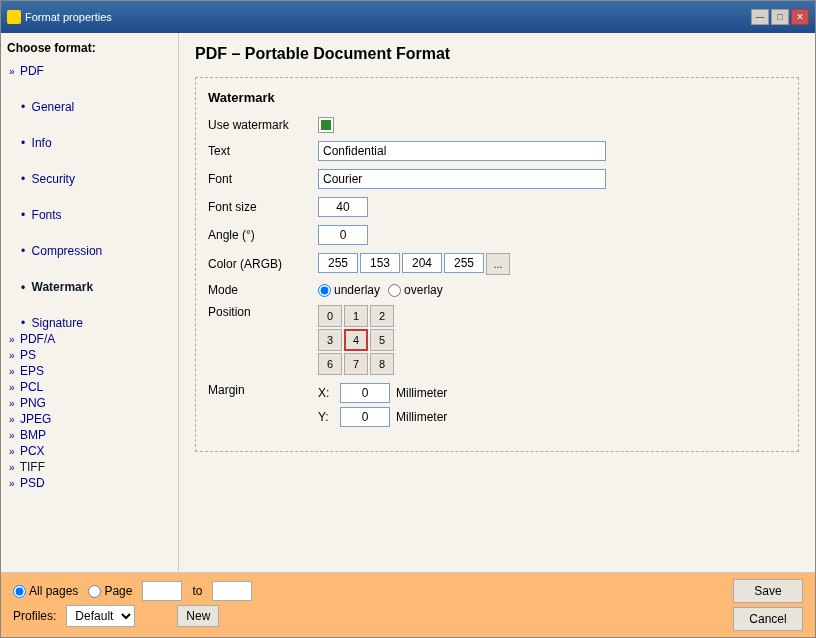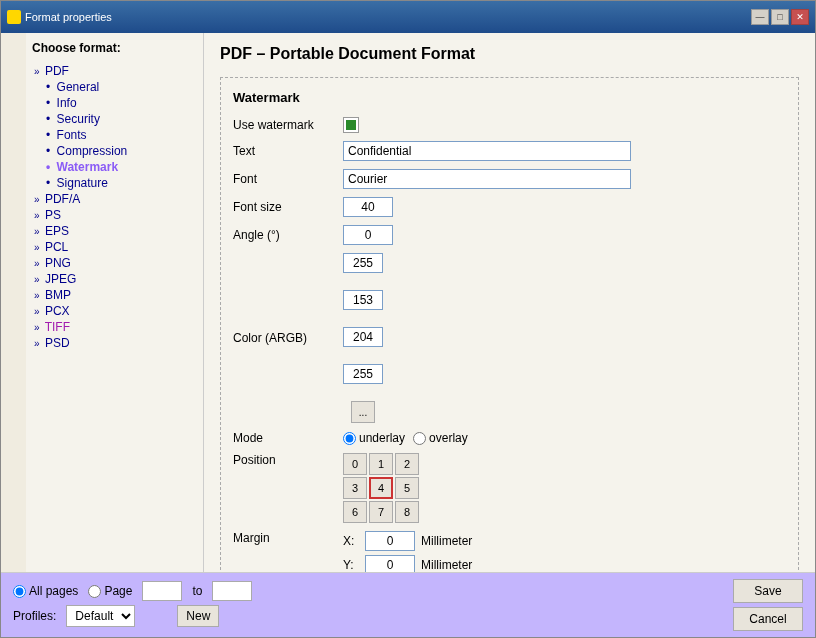--- a/index.html
+++ b/index.html
@@ -60,21 +60,20 @@
     }
     .title-btn.close-btn {
       background: #c75050;
       color: white;
       border-color: #a04040;
     }
     .content {
       display: flex;
       flex: 1;
       overflow: hidden;
-      padding-left: 25px;
     }
     .sidebar {
       width: 178px;
       background: #f5f3ec;
       border-right: 1px solid #ccc;
       padding: 8px 6px;
       flex-shrink: 0;
     }
     .sidebar-title {
       font-weight: bold;
@@ -87,24 +86,25 @@
       font-size: 12px;
     }
     .sidebar-item.parent {
       color: #00008b;
       font-weight: normal;
       padding-left: 2px;
     }
     .sidebar-item.child {
       color: #00008b;
       padding-left: 14px;
+      margin-top: 20px;
     }
     .sidebar-item.active {
       font-weight: bold;
-      color: #8b5cf6;
+      color: #0f172a;
     }
     .arrow {
       font-size: 10px;
       margin-right: 2px;
     }
     .bullet {
       margin-right: 3px;
     }
     .main-panel {
       flex: 1;
@@ -160,23 +160,22 @@
       align-items: center;
       justify-content: center;
     }
     .checkbox-green::after {
       content: '';
       width: 10px; height: 10px;
       background: #2a8a2a;
     }
     .color-inputs {
       display: flex;
-      gap: 17px;
-      align-items: center;
-      flex-direction: column;
+      gap: 2px;
+      align-items: flex-start;
     }
     .color-val {
       width: 40px;
       border: 1px solid #7a9ec8;
       background: white;
       padding: 2px 4px;
       font-size: 12px;
       text-align: center;
       outline: none;
     }
@@ -267,21 +266,21 @@
       height: 22px;
       border: 1px solid #aaa;
       background: #e8e4db;
       padding: 0 8px;
       cursor: pointer;
       font-size: 12px;
       margin-left: 32px;
     }
     .bottom-footer {
       flex-shrink: 0;
-      background: #c4b5fd;
+      background: #fdba74;
       border-top: 1px solid #ccc;
       padding: 6px 12px;
     }
     .footer-row1, .footer-row2 {
       display: flex;
       align-items: center;
       gap: 10px;
       margin-bottom: 4px;
     }
   </style>
@@ -366,21 +365,21 @@
       <div class="sidebar-item parent">
         <span class="arrow">»</span>
         <span style="color:#00008b;">BMP</span>
       </div>
       <div class="sidebar-item parent">
         <span class="arrow">»</span>
         <span style="color:#00008b;">PCX</span>
       </div>
       <div class="sidebar-item parent">
         <span class="arrow">»</span>
-        <span style="color:#a21caf;">TIFF</span>
+        <span style="color:#0f172a;">TIFF</span>
       </div>
       <div class="sidebar-item parent">
         <span class="arrow">»</span>
         <span style="color:#00008b;">PSD</span>
       </div>
     </div>
 
     <div class="main-panel">
       <div class="main-title">PDF – Portable Document Format</div>
 

